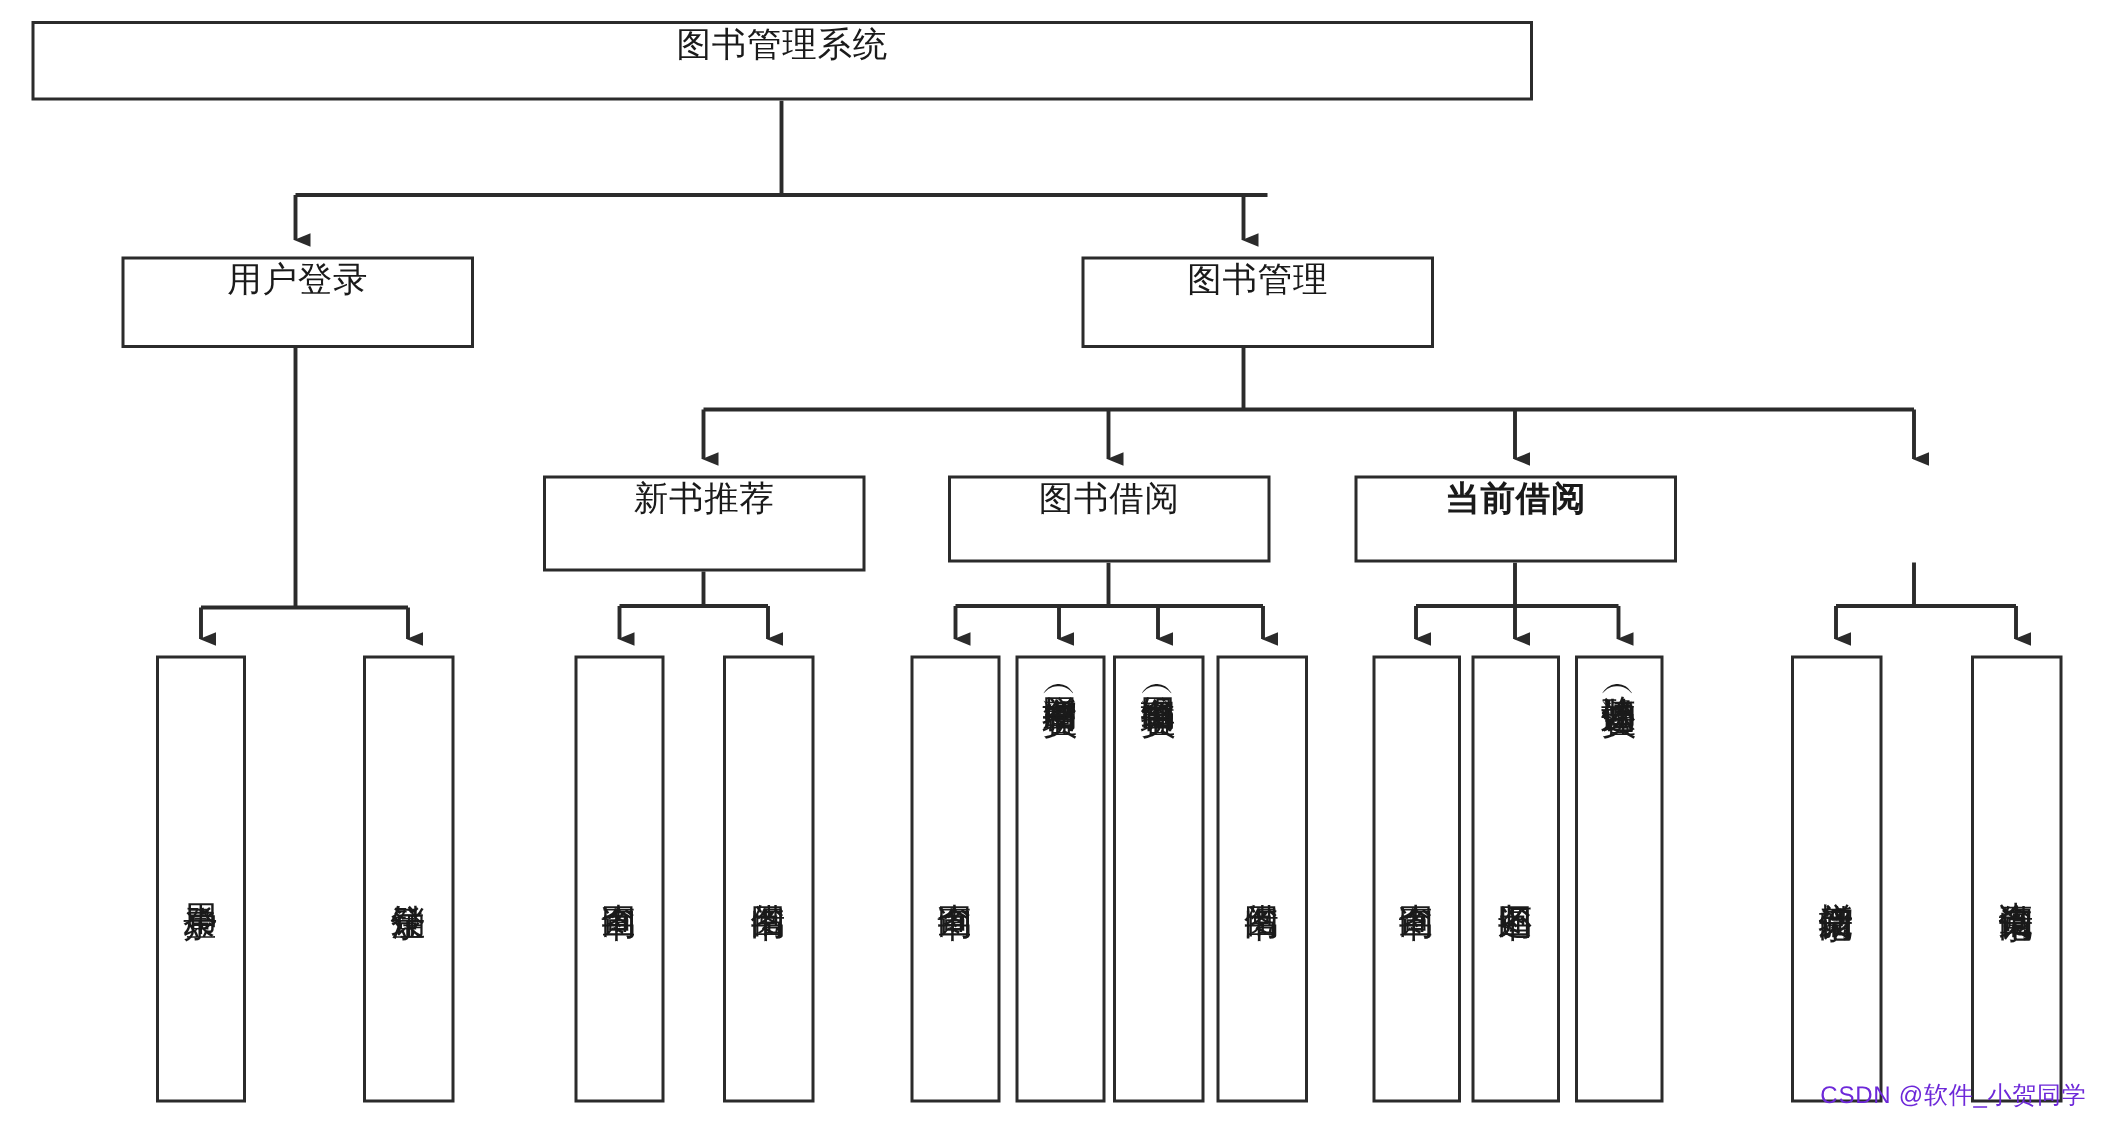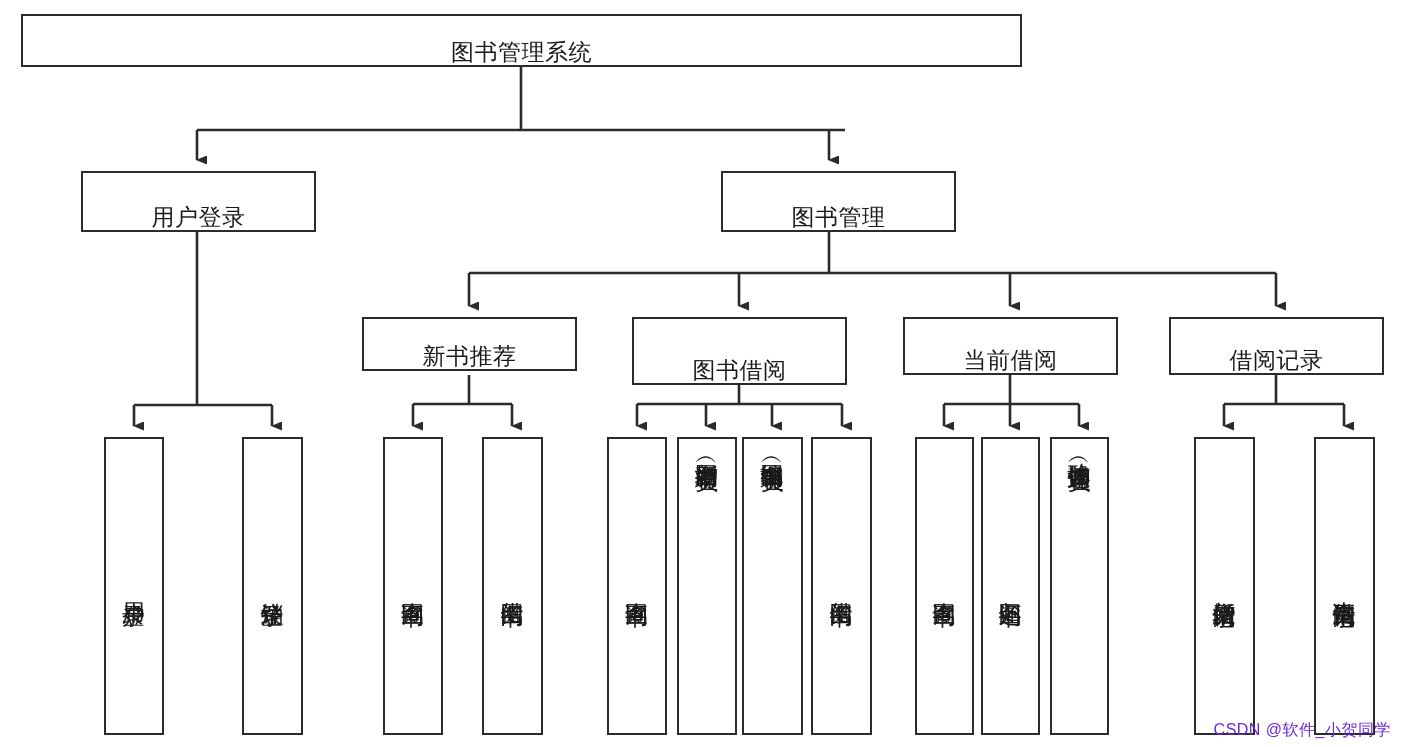--- a/index.html
+++ b/index.html
@@ -24,21 +24,21 @@
     top: 0;
     width: 1405px;
     height: 747px;
   }
   .node {
     position: absolute;
     box-sizing: border-box;
     background: #ffffff;
     border: 2px solid #2b2b2b;
     display: flex;
-    align-items: flex-end;
+    align-items: flex-start;
     justify-content: center;
     color: #1a1a1a;
   }
   .node-h .label {
     font-size: 23px;
     line-height: 1.15;
     letter-spacing: 0.5px;
     white-space: nowrap;
   }
   .node-v {
@@ -127,31 +127,28 @@
     <span class="label">图书管理系统</span>
   </div>
 
   <div class="node node-h" style="left:81px; top:171px; width:235px; height:61px;">
     <span class="label">用户登录</span>
   </div>
   <div class="node node-h" style="left:711px; top:171px; width:235px; height:61px;margin-left:10px;">
     <span class="label">图书管理</span>
   </div>
 
-  <div class="node node-h" style="left:362px; top:317px; width:215px; height:54px;">
+  <div class="node node-h" style="left:362px; top:317px; width:215px; height:64px;">
     <span class="label">新书推荐</span>
   </div>
-  <div class="node node-h" style="left:632px; top:317px; width:215px; height:68px;">
+  <div class="node node-h" style="left:632px; top:317px; width:215px; height:58px;">
     <span class="label">图书借阅</span>
   </div>
-  <div class="node node-h" style="left:903px; top:317px; width:215px; height:58px;">
+  <div class="node node-h" style="left:903px; top:317px; width:215px; height:58px;font-weight:bold;">
     <span class="label">当前借阅</span>
-  </div>
-  <div class="node node-h" style="left:1169px; top:317px; width:215px; height:58px;">
-    <span class="label">借阅记录</span>
   </div>
 
   <div class="node node-v center-v" style="left:104px; top:437px; width:60px; height:298px;">
     <span class="label">用户登录</span>
   </div>
   <div class="node node-v center-v" style="left:242px; top:437px; width:61px; height:298px;">
     <span class="label">注销登录</span>
   </div>
 
   <div class="node node-v center-v" style="left:383px; top:437px; width:60px; height:298px;">

